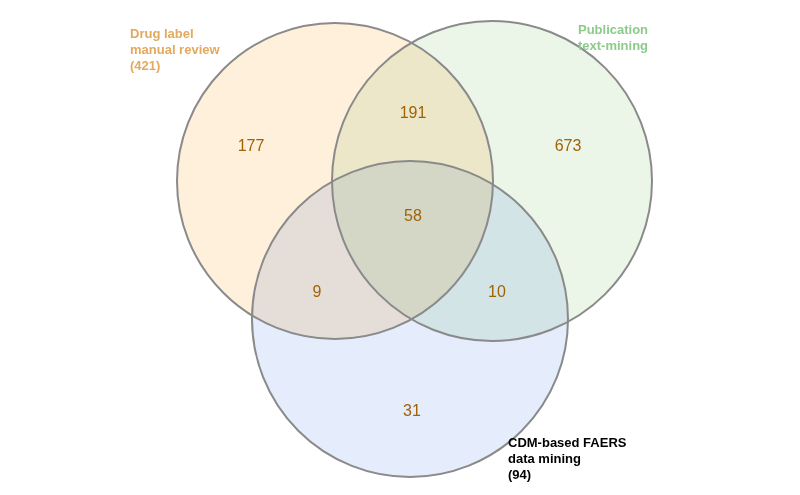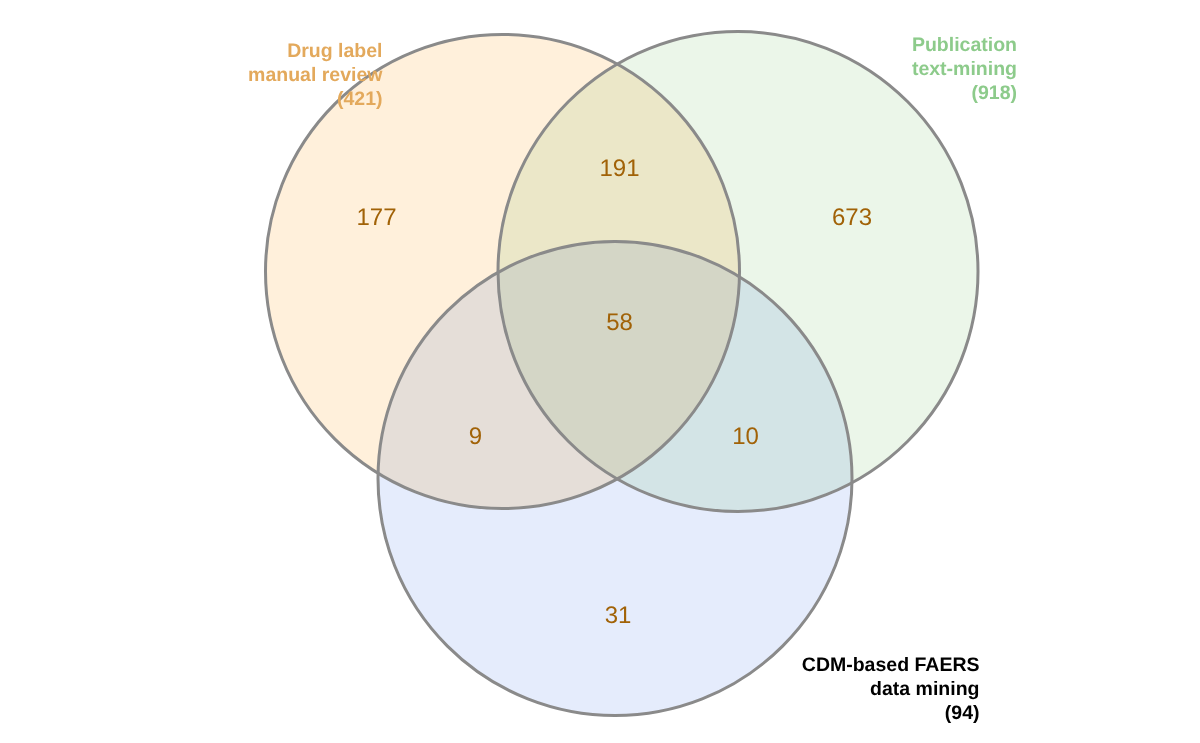--- a/index.html
+++ b/index.html
@@ -15,21 +15,21 @@
       background: #ffffff;
       font-family: "Liberation Sans", "DejaVu Sans", sans-serif;
     }
     svg.venn {
       position: absolute;
       left: 0;
       top: 0;
     }
     .set-label {
       position: absolute;
-      text-align: right;
+      text-align: left;
       font-weight: bold;
       font-size: 13px;
       line-height: 16px;
       white-space: nowrap;
     }
     .set-label span { display: block; }
     .region-count {
       position: absolute;
       font-size: 16px;
       color: #a16207;
@@ -54,21 +54,20 @@
 
   <div class="set-label" style="left: 130px; top: 26px; width: 125px; color: #E3A95C;">
     <span>Drug label</span>
     <span>manual review</span>
     <span>(421)</span>
   </div>
 
   <div class="set-label" style="left: 578px; top: 22px; width: 100px; color: #8DCB8B;">
     <span>Publication</span>
     <span>text-mining</span>
-    <span>(918)</span>
   </div>
 
   <div class="set-label" style="left: 508px; top: 435px; width: 145px; color: #000000;">
     <span>CDM-based FAERS</span>
     <span>data mining</span>
     <span>(94)</span>
   </div>
 
   <div class="region-count" style="left: 251px; top: 146px;">177</div>
   <div class="region-count" style="left: 413px; top: 113px;">191</div>

